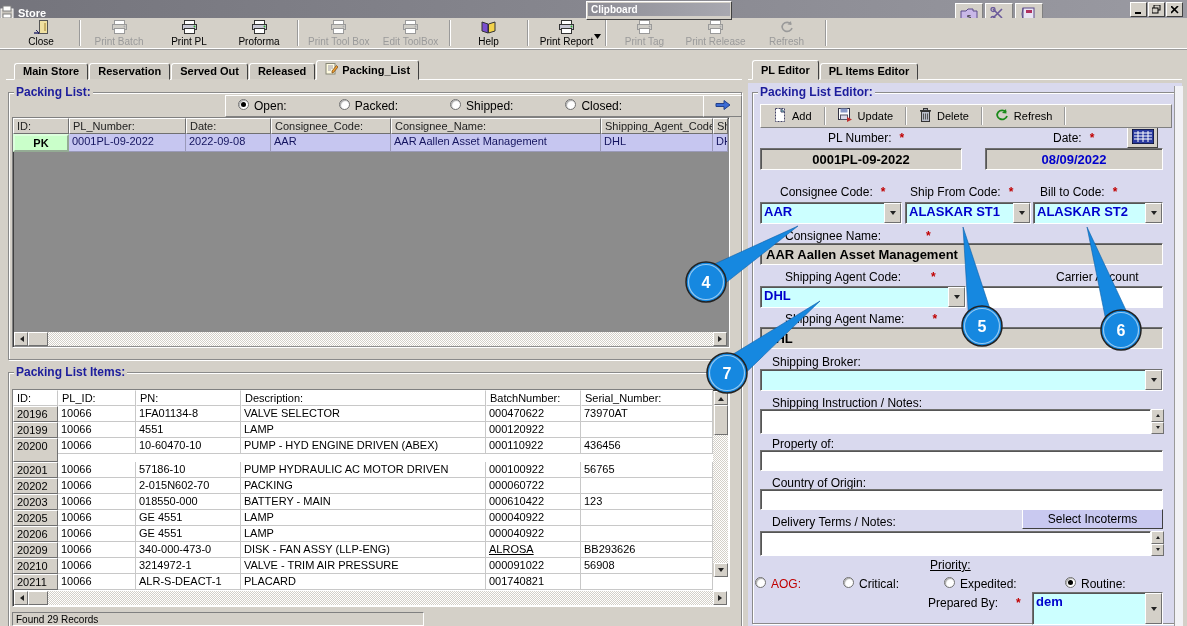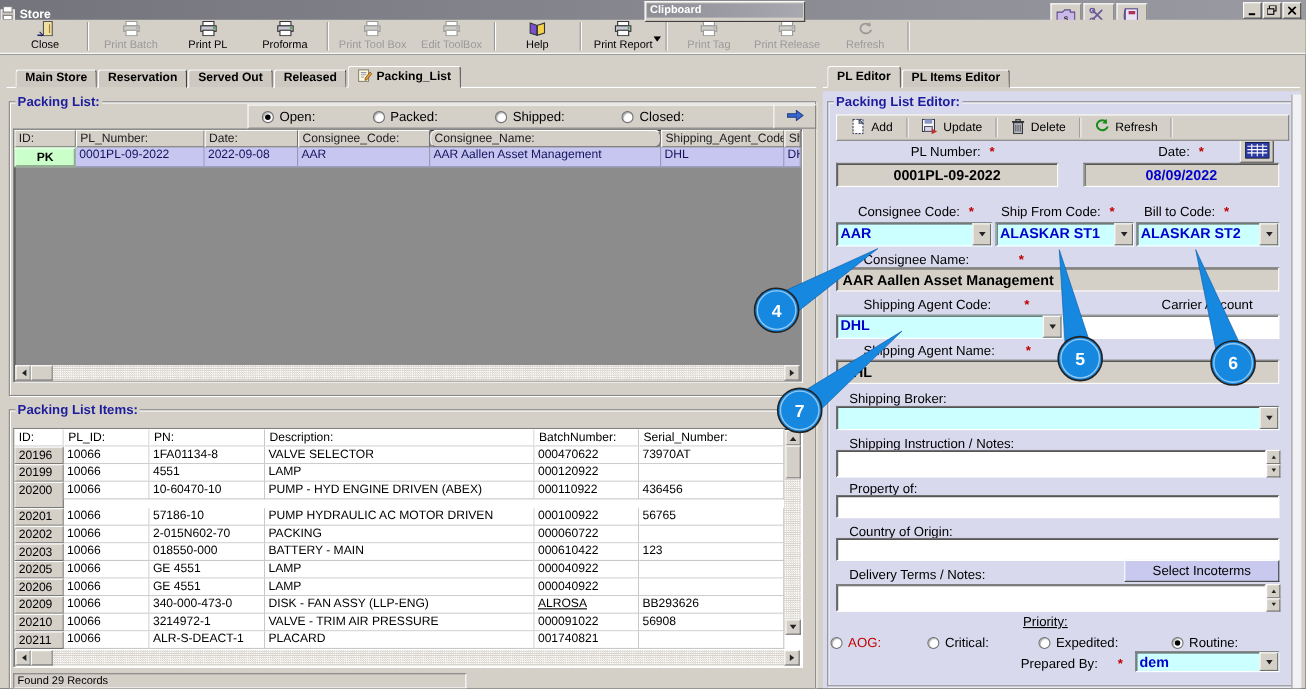--- a/index.html
+++ b/index.html
@@ -38,21 +38,21 @@
   .groupbox{position:absolute;border:1px solid #8a8a8a;box-shadow:1px 1px 0 #fff, inset 1px 1px 0 #fff;}
   .grouplabel{position:absolute;font-weight:bold;font-size:12px;color:#1c1c9c;background:inherit;padding:0 2px;z-index:3;}
   .lav{background:#d9d9ee;}
   .gray{background:#d4d0c8;}
   
   .filterbar{position:absolute;background:#d4d0c8;border:1px solid;border-color:#fff #808080 #808080 #fff;
     display:flex;align-items:center;z-index:4;}
   .radio{width:11px;height:11px;border-radius:50%;background:#fff;border:1px solid #707070;
     box-shadow:inset 1px 1px 1px #aaa;box-sizing:border-box;flex:none;}
   .radio.sel::after{content:'';display:block;width:5px;height:5px;margin:2px;background:#000;border-radius:50%;}
-  .radio-item{display:flex;align-items:center;gap:5px;font-size:12px;}
+  .radio-item{display:flex;gap:5px;font-size:12px;}
   .arrowbtn{position:absolute;background:#d4d0c8;border:1px solid;border-color:#fff #808080 #808080 #fff;
     display:flex;align-items:center;justify-content:center;z-index:4;}
   
   .grid{position:absolute;background:#8c8c8c;border:1px solid;border-color:#808080 #fff #fff #808080;
     box-shadow:inset 1px 1px 0 #404040;overflow:hidden;}
   .grow{display:flex;}
   .gcell{box-sizing:border-box;border-right:1px solid #808080;border-bottom:1px solid #808080;
     padding:1px 3px;white-space:nowrap;overflow:hidden;font-size:11px;}
   .ghead .gcell{background:#d4d0c8;border-top:1px solid #fff;border-left:1px solid #fff;
     border-right:1px solid #707070;border-bottom:1px solid #707070;color:#222;}
@@ -351,21 +351,21 @@
           <path d="M1 3.5 h8 v-3 l6 4.5 -6 4.5 v-3 h-8 z" fill="#3a6ad4" stroke="#23408a"></path>
         </svg></span>
   </div>
 
   <div class="grid" id="pl-grid" style="left:12px;top:117px;width:716px;height:229px;">
       <div class="grow ghead">
         <div class="gcell" style="width: 56px; height: 16px;">ID:</div>
         <div class="gcell" style="width: 117px; height: 16px;">PL_Number:</div>
         <div class="gcell" style="width: 85px; height: 16px;">Date:</div>
         <div class="gcell" style="width: 120px; height: 16px;">Consignee_Code:</div>
-        <div class="gcell" style="width: 210px; height: 16px; border-radius: 6px;">Consignee_Name:</div>
+        <div class="gcell" style="width: 210px; height: 16px;">Consignee_Name:</div>
         <div class="gcell" style="width: 112px; height: 16px;">Shipping_Agent_Code:</div>
         <div class="gcell" style="width: 15px; height: 16px;">Shi</div>
       </div>
 
     <div class="grow sel-row">
         <div class="gcell pkcell" style="width: 56px; height: 18px;">PK</div>
         <div class="gcell" style="width: 117px; height: 18px;">0001PL-09-2022</div>
         <div class="gcell" style="width: 85px; height: 18px;">2022-09-08</div>
         <div class="gcell" style="width: 120px; height: 18px;">AAR</div>
         <div class="gcell" style="width: 210px; height: 18px;">AAR Aallen Asset Management</div>
@@ -659,21 +659,21 @@
         <span class="radio"></span>
         <span style="color: rgb(0, 0, 0);">Expedited:</span>
       </div>
       <div class="radio-item" style="position: absolute; left: 1065px; top: 577px;">
         <span class="radio sel"></span>
         <span style="color: rgb(0, 0, 0);">Routine:</span>
       </div>
     </div>
 
   <div class="lab" style="left:928px;top:596px;"><span>Prepared By:</span><span class="req" style="margin-left:18px;">*</span></div>
-  <div class="combo" style="left:1032px;top:592px;width:131px;height:19px;">
+  <div class="combo" style="left:1032px;top:592px;width:131px;height:33px;">
     <span class="val">dem</span>
     <span class="dd">
         <span class="tri d" style="margin-top:3px;"></span>
       </span>
   </div>
 
   <svg id="callouts" width="1187" height="626">
       <polygon points="798,226 712.7593103096447,293.1045812229877 699.2406896903553,270.8954187770123" fill="#1688e0" stroke="#0d5fa8" stroke-width="0.6"></polygon>
       <g>
         <circle cx="706" cy="282" r="20" fill="#1688e0" stroke="#222" stroke-width="1.5"></circle>

